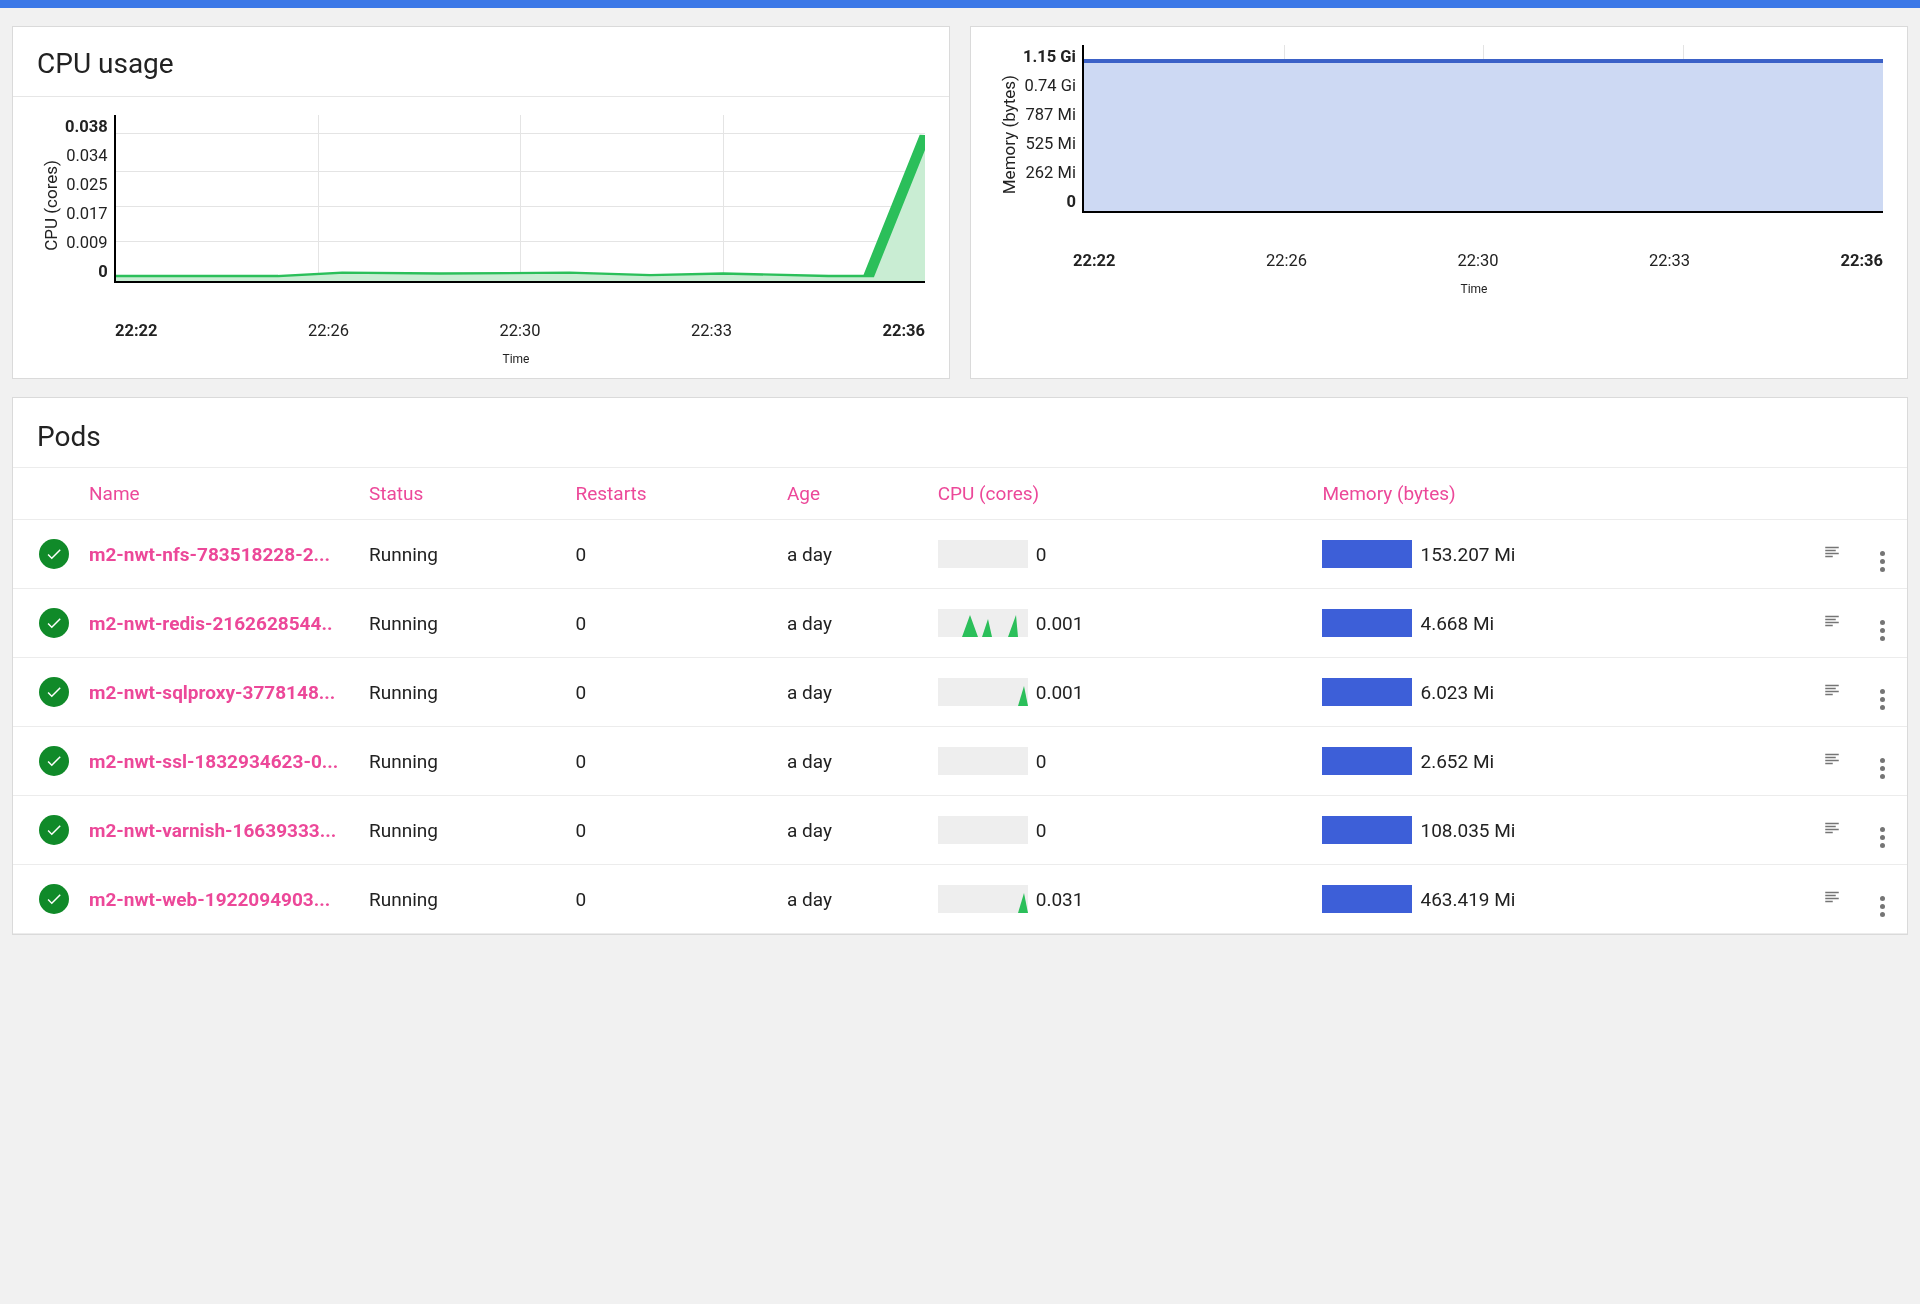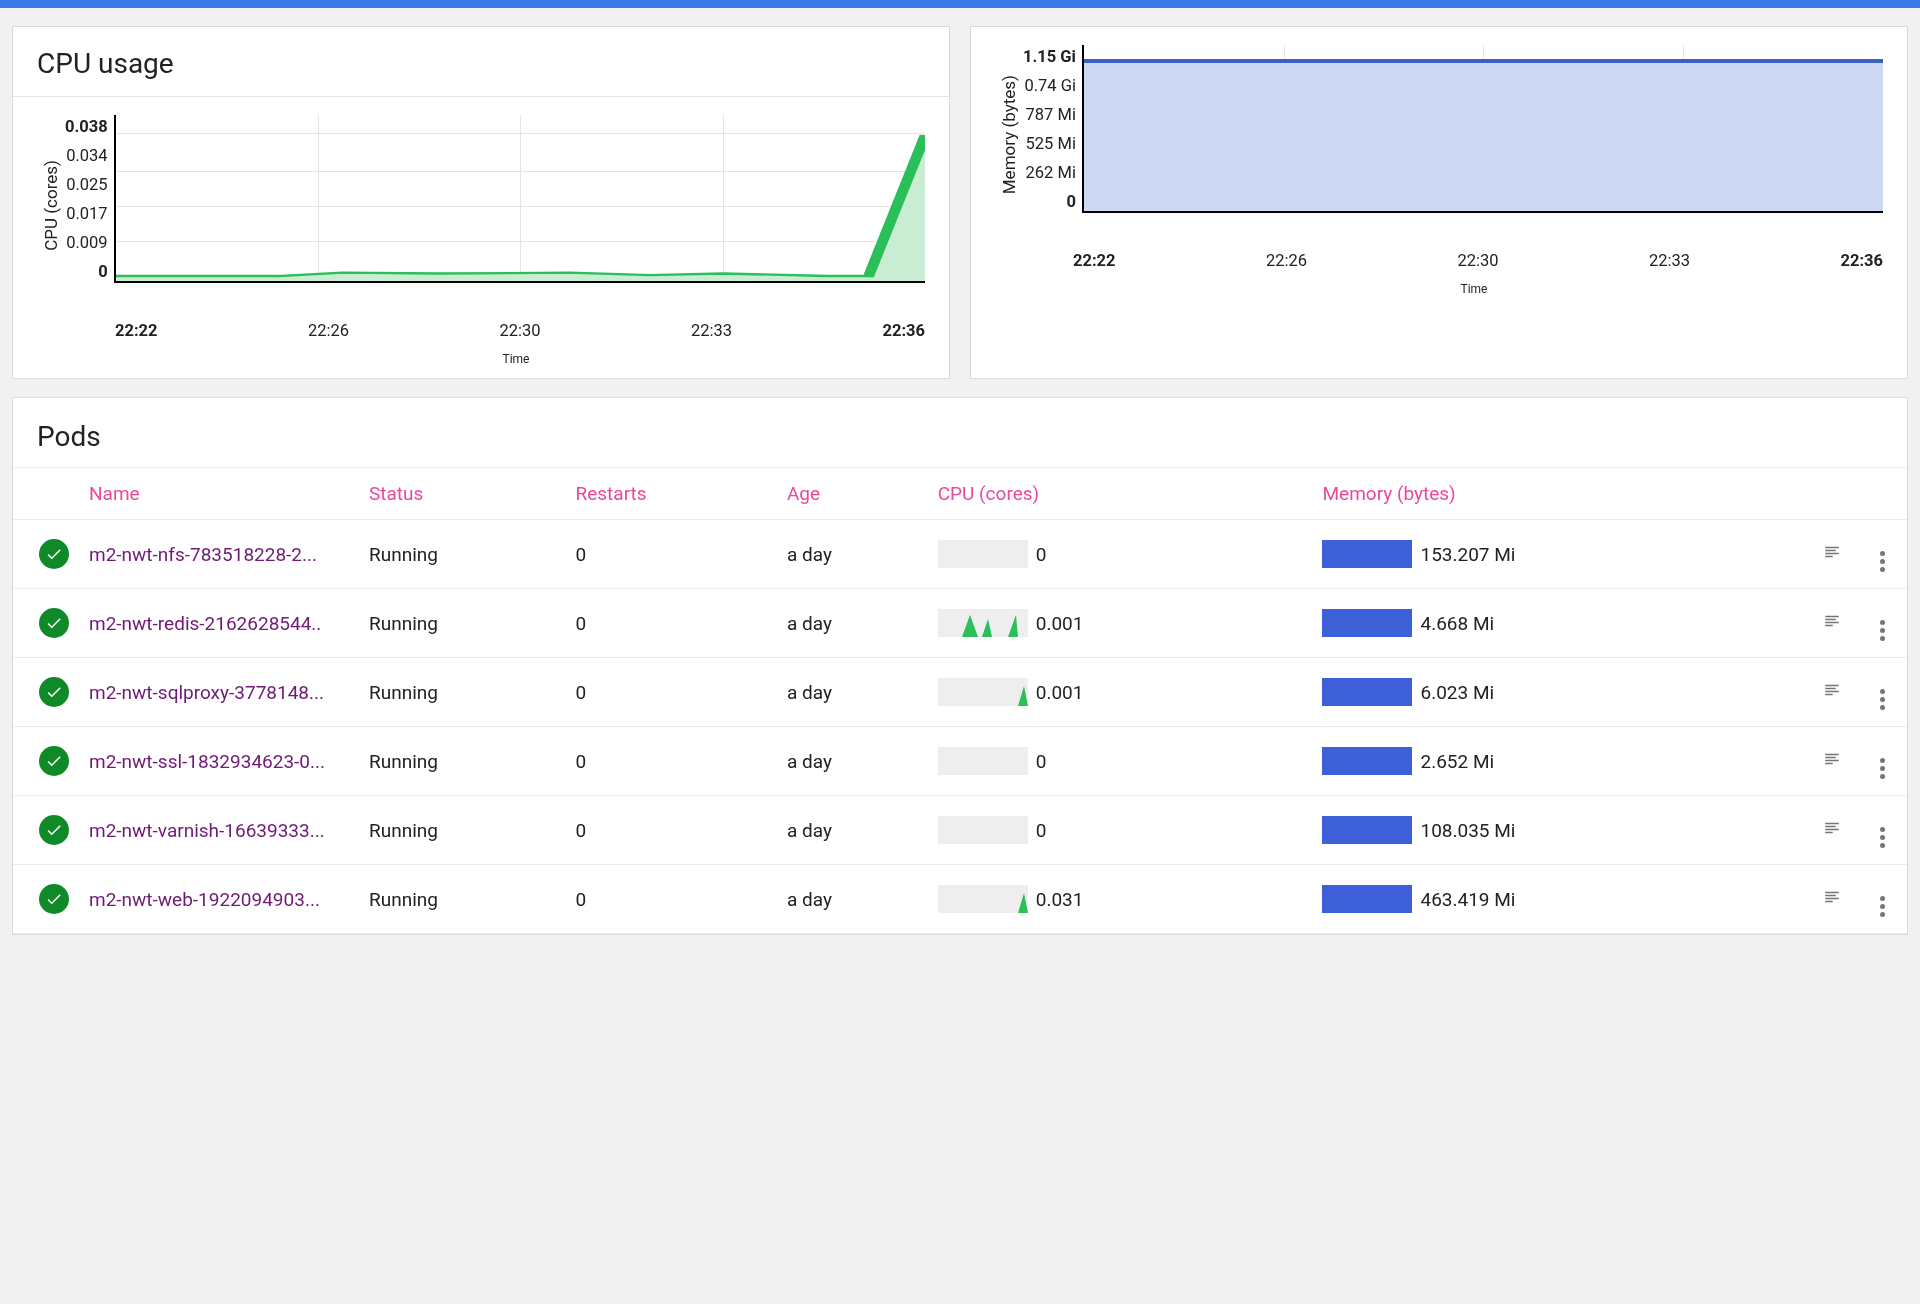--- a/index.html
+++ b/index.html
@@ -126,21 +126,21 @@
   border-bottom: 1px solid #ececec;
   vertical-align: middle;
 }
 .col-status-icon { width: 60px; padding-left: 26px !important; }
 .check-icon {
   width: 30px; height: 30px; border-radius: 50%;
   background: #108a29;
   display: inline-flex; align-items: center; justify-content: center;
 }
 .check-icon svg { width: 18px; height: 18px; }
-.pod-link { color: #701a75; text-decoration: none; }
+.pod-link { color: #ec4899; text-decoration: none; font-weight: bold; }
 .spark-cell { display: flex; align-items: center; gap: 8px; }
 .spark-box {
   width: 90px; height: 28px; background: #eeeeee; position: relative; overflow: hidden;
 }
 .spark-box svg { position: absolute; left:0; top:0; width:100%; height:100%; }
 .mem-bar {
   width: 90px; height: 28px; background: #3d5fd8; display: inline-block;
 }
 .logs-icon, .more-icon { color: #757575; cursor: pointer; }
 .logs-icon svg { width: 22px; height: 18px; }

